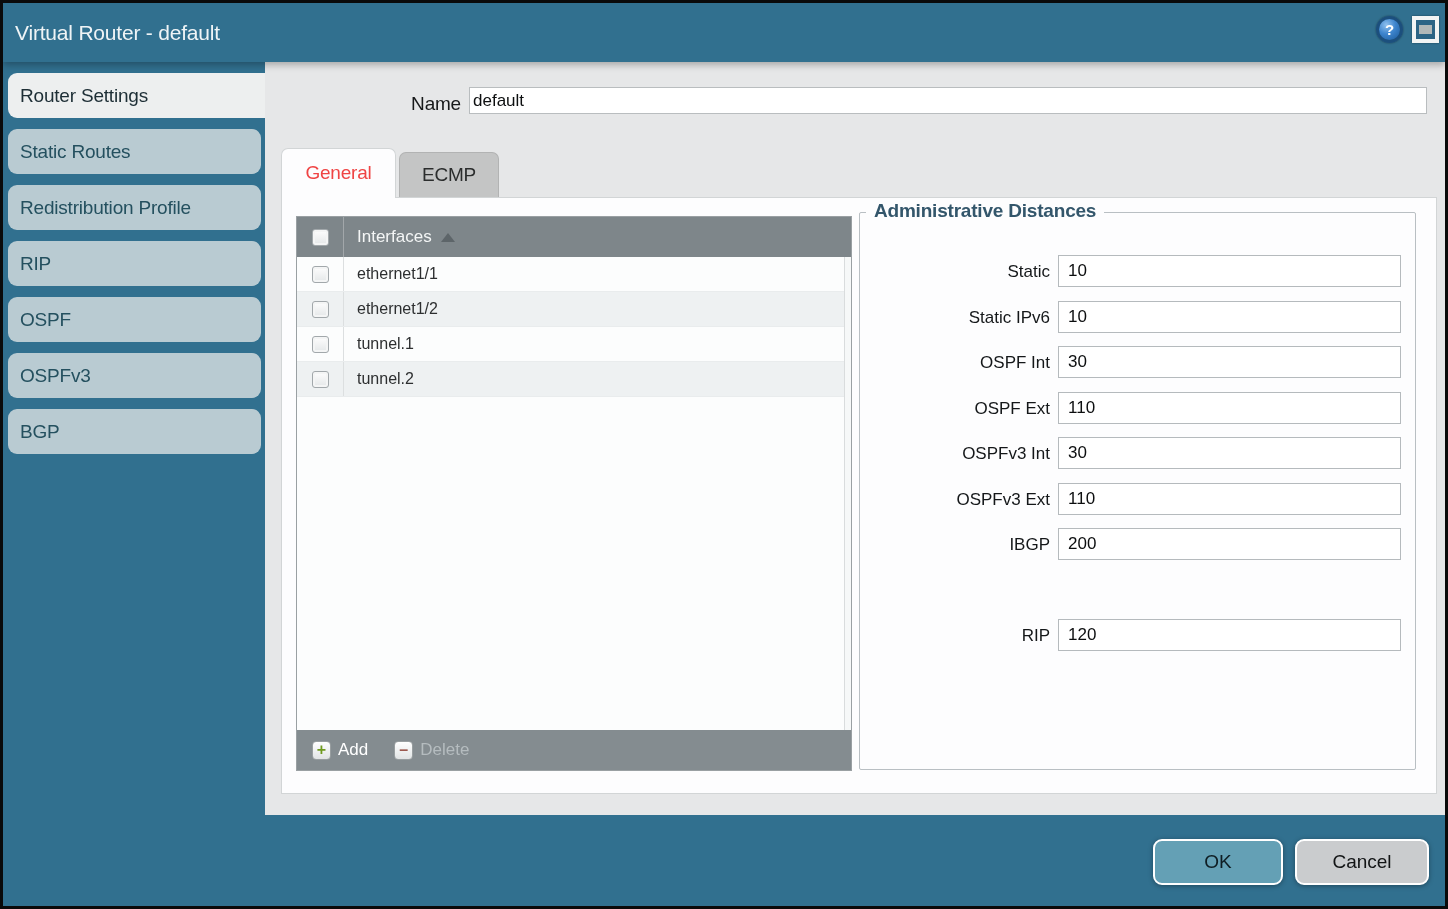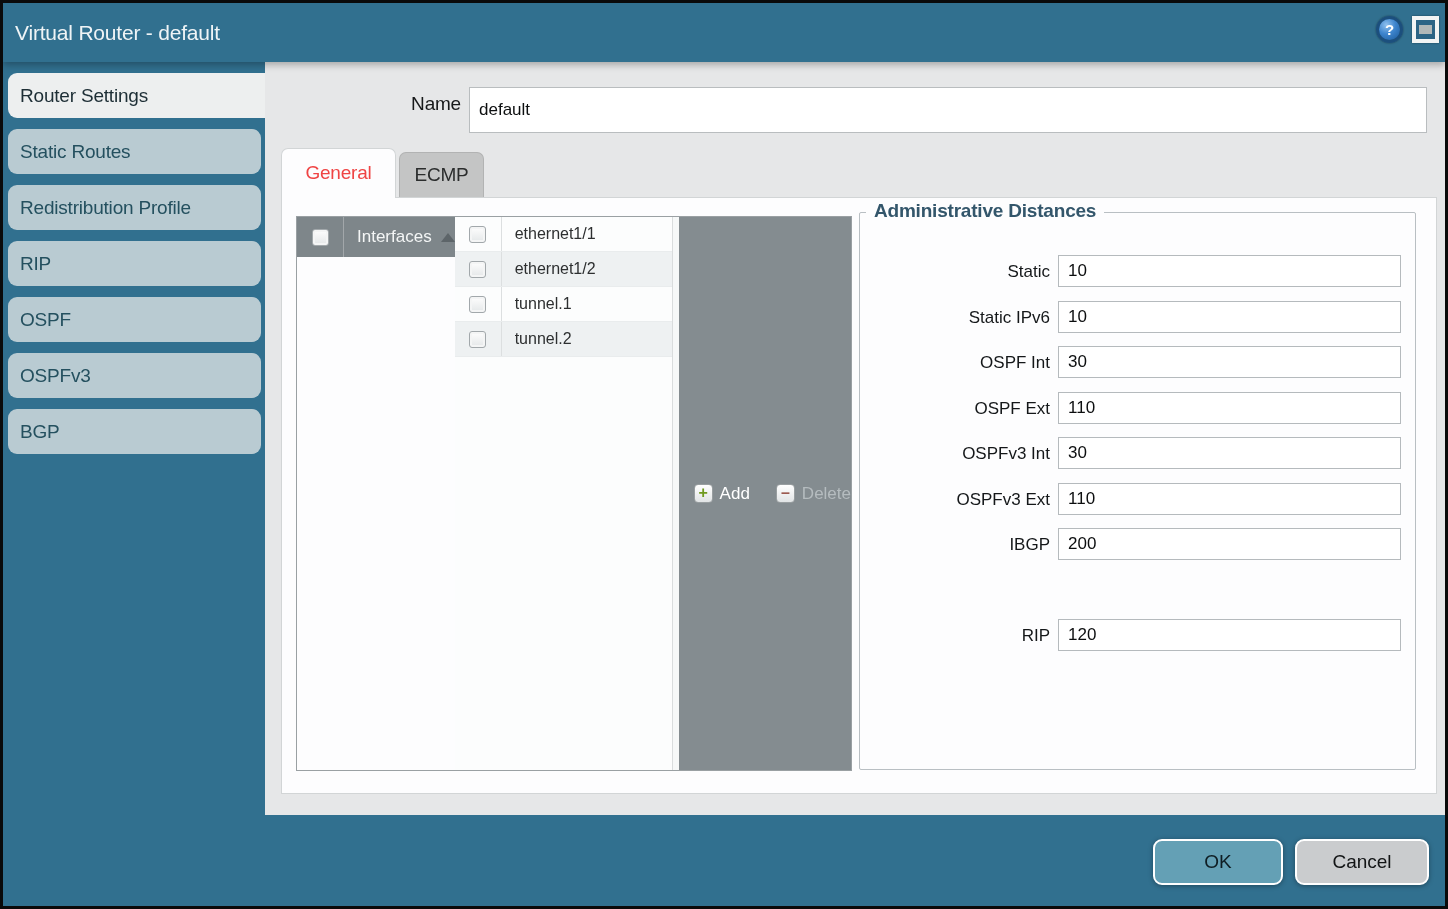--- a/index.html
+++ b/index.html
@@ -50,47 +50,47 @@
   .panel {
     position:absolute; left:262px; top:59px; width:1180px; height:753px;
     background:#e6e7e8; z-index:3;
   }
   .name-row { position:absolute; left:0; top:25px; right:18px; height:34px; }
   .name-label {
     position:absolute; left:0; width:196px; text-align:right; line-height:34px;
     font-size:19px; color:#17191a; letter-spacing:-0.2px;
   }
   .name-input {
-    position:absolute; left:204px; right:0; height:46px;
-    border:1px solid #b9bdbf; background:#fff; font-size:17px; padding:0 9px;
+    position:absolute; left:204px; right:0; height:27px;
+    border:1px solid #b9bdbf; background:#fff; font-size:17px; padding:0 3px;
     color:#0d0f10; font-family:"Liberation Sans", sans-serif;
   }
 
   
   .tab { position:absolute; text-align:center; cursor:pointer; letter-spacing:-0.2px; }
   .tab.active {
     left:16px; top:86px; width:115px; height:50px; line-height:48px;
     background:#fdfdfe; border:1px solid #d2d5d6; border-bottom:none;
     border-radius:7px 7px 0 0; font-size:19px; color:#ef4444; z-index:3;
   }
   .tab.inactive {
-    left:134px; top:90px; width:85px; height:45px; line-height:44px;
+    left:134px; top:90px; width:100px; height:45px; line-height:44px;
     background:#c4c5c5; border:1px solid #b2b3b3; border-bottom:none;
     border-radius:7px 7px 0 0; font-size:19px; color:#2b2d2d; z-index:1;
   }
 
   
   .card {
     position:absolute; left:16px; top:135px; width:1156px; height:597px;
     background:#fdfdfe; border:1px solid #d2d5d6; z-index:2;
   }
 
   
   .itable { position:absolute; left:14px; top:18px; width:556px; height:555px;
-            border:1px solid #9aa0a3; display:flex; flex-direction:row; }
+            border:1px solid #9aa0a3; display:flex; flex-direction:column; }
   .it-header { height:40px; background:#7e868a; display:flex; align-items:center; flex:0 0 40px; }
   .it-check-cell { width:47px; display:flex; align-items:center; justify-content:center;
                    align-self:stretch; border-right:1px solid rgba(255,255,255,.28); }
   .it-header .label { color:#f4f6f6; font-size:17px; padding-left:13px; }
   .sort-asc { display:inline-block; width:0; height:0; margin-left:9px;
               border-left:7px solid transparent; border-right:7px solid transparent;
               border-bottom:9px solid #5d6569; vertical-align:middle; }
   .it-body { flex:1; position:relative; background:#fcfdfd; overflow:hidden; }
   .it-row { height:35px; display:flex; align-items:center; border-bottom:1px solid #e9eced; cursor:pointer; }
   .it-row:nth-child(even) { background:#eef1f2; }

